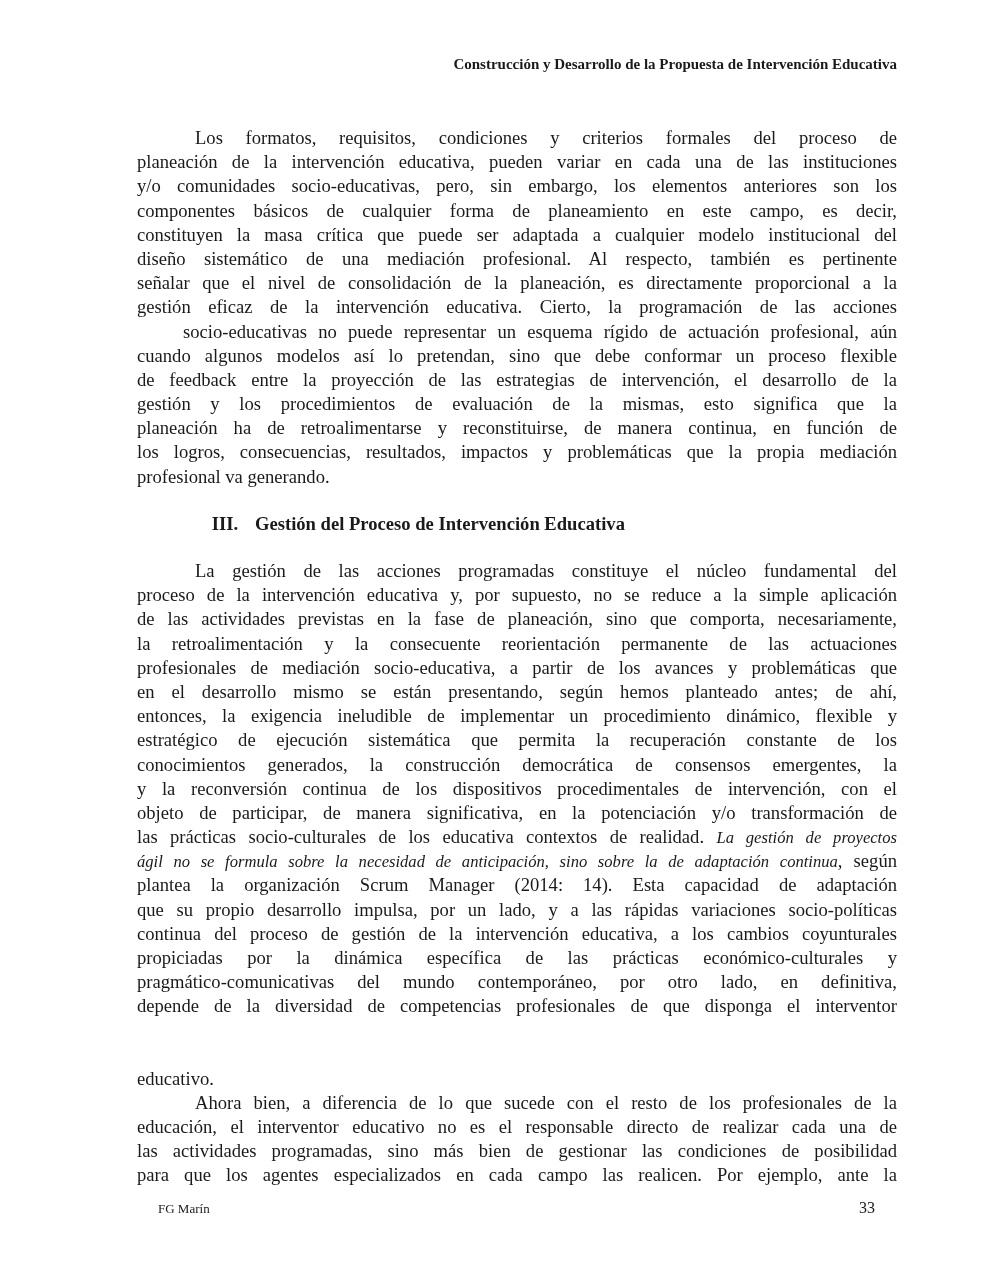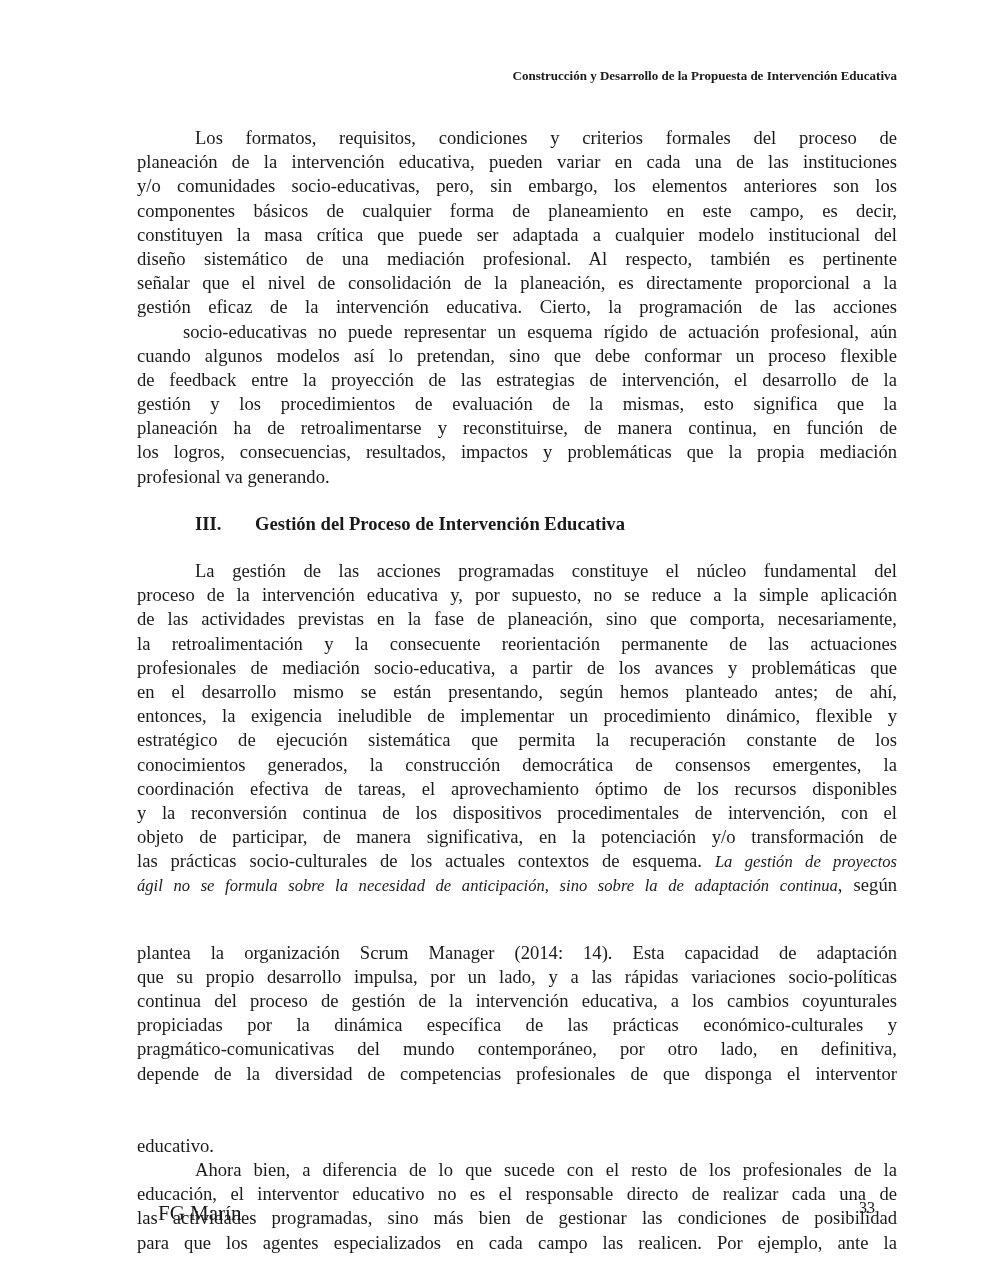--- a/index.html
+++ b/index.html
@@ -1,27 +1,27 @@
 <!DOCTYPE html>
 <html><head>
 <meta charset="utf-8">
 <style>
   html, body { margin: 0; padding: 0; background: #ffffff; }
   body { width: 990px; height: 1280px; position: relative; overflow: hidden;
          font-family: "Liberation Serif", "DejaVu Serif", serif; color: #1a1a1a; }
-  .running-header { position: absolute; top: 68px; right: 93px; font-size: 13px; font-weight: bold; white-space: nowrap; }
+  .running-header { position: absolute; top: 56px; right: 93px; font-size: 15px; font-weight: bold; white-space: nowrap; }
   .body { position: absolute; left: 137px; width: 760px; top: 126px; }
   .line { font-size: 18.6px; line-height: 24.2px; height: 24.2px; text-align: justify; text-align-last: justify; white-space: nowrap; overflow: visible; display: block; }
   .line.last { text-align-last: left; }
   .line.indent { padding-left: 58px; }
   .line span.it { font-style: italic; font-size: 16.6px; }
   .gap { height: 23px; }
-  .section-heading { font-size: 18.6px; font-weight: bold; line-height: 24.2px; height: 24.2px; display: flex; padding-left: 58px; }
+  .section-heading { font-size: 18.6px; font-weight: bold; line-height: 24.2px; height: 24.2px; display: flex; padding-left: 58px; text-align: center; }
   .section-heading .num { width: 60px; }
-  .footer-left { position: absolute; left: 158px; top: 1201px; font-size: 21px; text-align: right; }
+  .footer-left { position: absolute; left: 158px; top: 1201px; font-size: 13px; text-align: right; }
   .footer-right { position: absolute; right: 115px; top: 1199px; font-size: 16px; }
 </style>
 </head>
 <body>
 
 <div class="running-header">Construcción y Desarrollo de la Propuesta de Intervención Educativa</div>
 
 <div class="body">
 
   <div>
@@ -54,26 +54,25 @@
   <div>
     <div class="line indent" style="white-space: normal; overflow: hidden;">La gestión de las acciones programadas constituye el núcleo fundamental del</div>
     <div class="line" style="white-space: normal; overflow: hidden;">proceso de la intervención educativa y, por supuesto, no se reduce a la simple aplicación</div>
     <div class="line" style="white-space: normal; overflow: hidden;">de las actividades previstas en la fase de planeación, sino que comporta, necesariamente,</div>
     <div class="line" style="white-space: normal; overflow: hidden;">la retroalimentación y la consecuente reorientación permanente de las actuaciones</div>
     <div class="line" style="white-space: normal; overflow: hidden;">profesionales de mediación socio-educativa, a partir de los avances y problemáticas que</div>
     <div class="line" style="white-space: normal; overflow: hidden;">en el desarrollo mismo se están presentando, según hemos planteado antes; de ahí,</div>
     <div class="line" style="white-space: normal; overflow: hidden;">entonces, la exigencia ineludible de implementar un procedimiento dinámico, flexible y</div>
     <div class="line" style="white-space: normal; overflow: hidden;">estratégico de ejecución sistemática que permita la recuperación constante de los</div>
     <div class="line" style="white-space: normal; overflow: hidden;">conocimientos generados, la construcción democrática de consensos emergentes, la</div>
-    <div class="line" style="white-space: normal; overflow: hidden;">coordinación efectiva de tareas, el aprovechamiento óptimo de los recursos disponibles</div>
     <div class="line" style="white-space: normal; overflow: hidden;">y la reconversión continua de los dispositivos procedimentales de intervención, con el</div>
     <div class="line" style="white-space: normal; overflow: hidden;">objeto de participar, de manera significativa, en la potenciación y/o transformación de</div>
-    <div class="line" style="white-space: normal; overflow: hidden;"><span>las prácticas socio-culturales de los actuales contextos de esquema.</span> <span class="it">La gestión de proyectos</span></div>
+    <div class="line" style="white-space: normal; overflow: hidden;"><span>las prácticas socio-culturales de los educativa contextos de realidad.</span> <span class="it">La gestión de proyectos</span></div>
     <div class="line" style="white-space: normal; overflow: hidden;"><span class="it">ágil no se formula sobre la necesidad de anticipación, sino sobre la de adaptación continua</span><span>, según</span></div>
-    <div class="line" style="white-space: normal; overflow: hidden; margin-top: 43px;">plantea la organización Scrum Manager (2014: 14). Esta capacidad de adaptación</div>
+    <div class="line" style="white-space: normal; overflow: hidden;">plantea la organización Scrum Manager (2014: 14). Esta capacidad de adaptación</div>
     <div class="line" style="white-space: normal; overflow: hidden;">que su propio desarrollo impulsa, por un lado, y a las rápidas variaciones socio-políticas</div>
     <div class="line" style="white-space: normal; overflow: hidden;">continua del proceso de gestión de la intervención educativa, a los cambios coyunturales</div>
     <div class="line" style="white-space: normal; overflow: hidden;">propiciadas por la dinámica específica de las prácticas económico-culturales y</div>
     <div class="line" style="white-space: normal; overflow: hidden;">pragmático-comunicativas del mundo contemporáneo, por otro lado, en definitiva,</div>
     <div class="line" style="white-space: normal; overflow: hidden;">depende de la diversidad de competencias profesionales de que disponga el interventor</div>
     <div class="line last" style="white-space: normal; overflow: hidden; margin-top: 48px;">educativo.</div>
   </div>
 
   <div>
     <div class="line indent" style="white-space: normal; overflow: hidden;">Ahora bien, a diferencia de lo que sucede con el resto de los profesionales de la</div>

